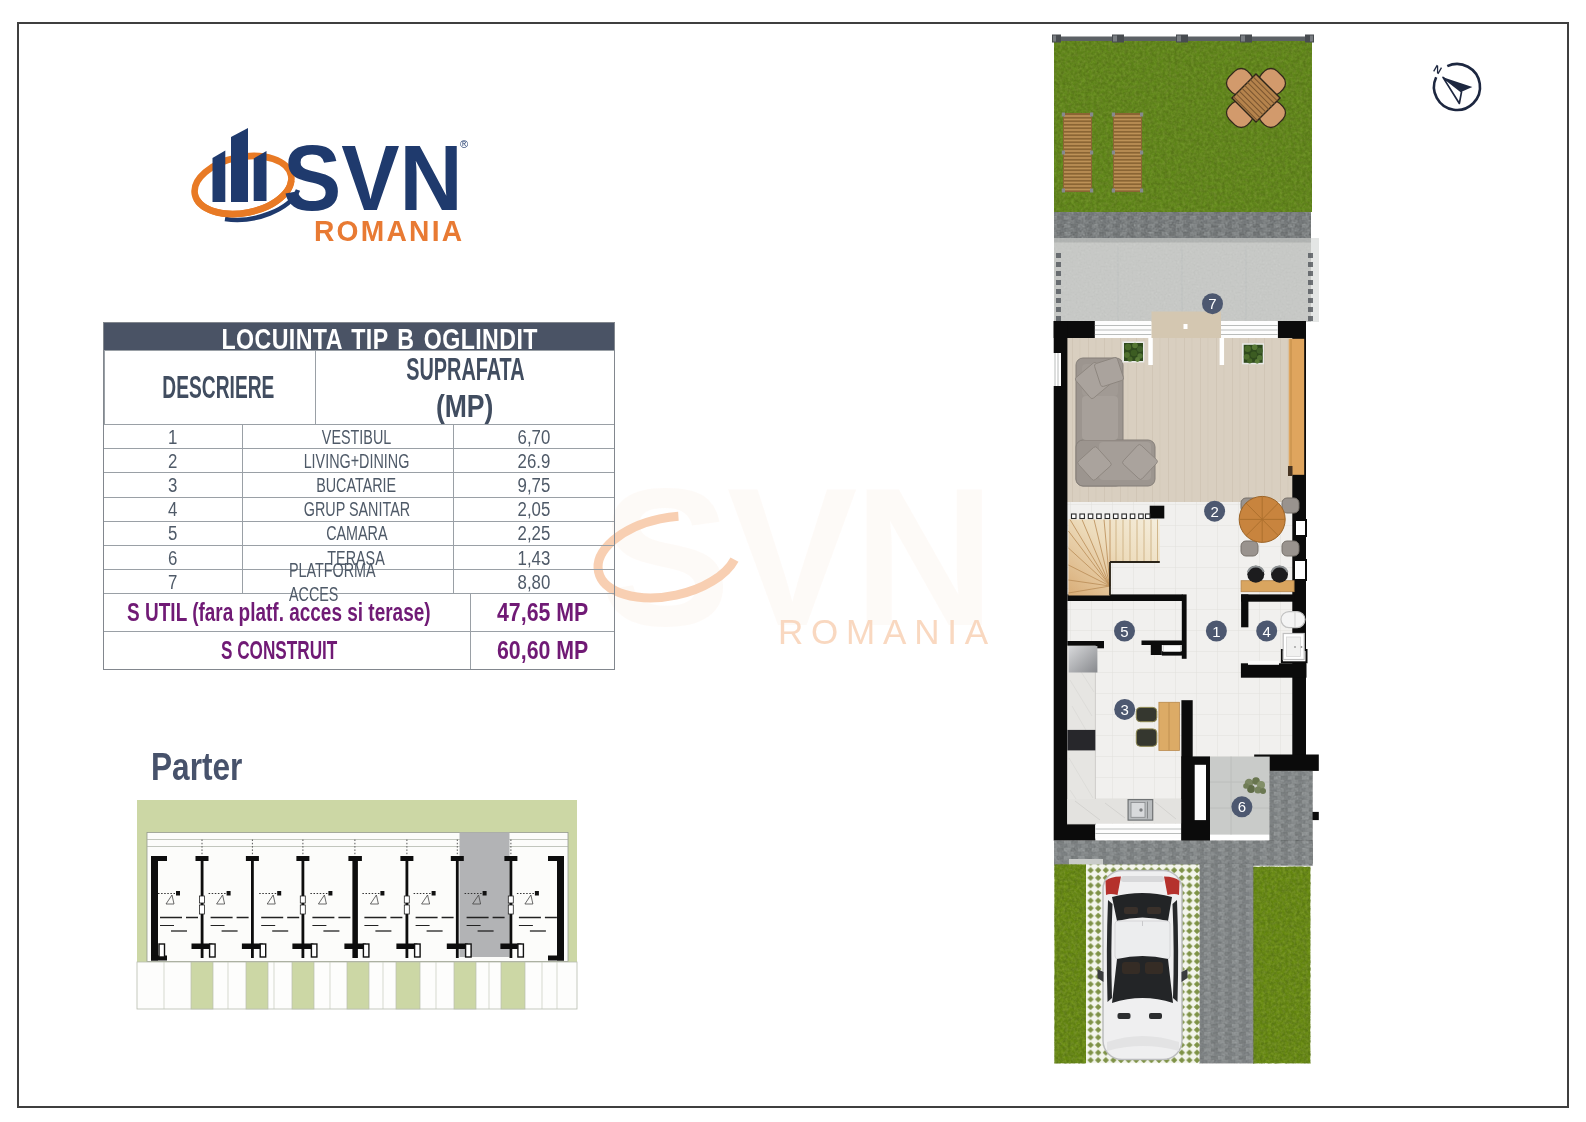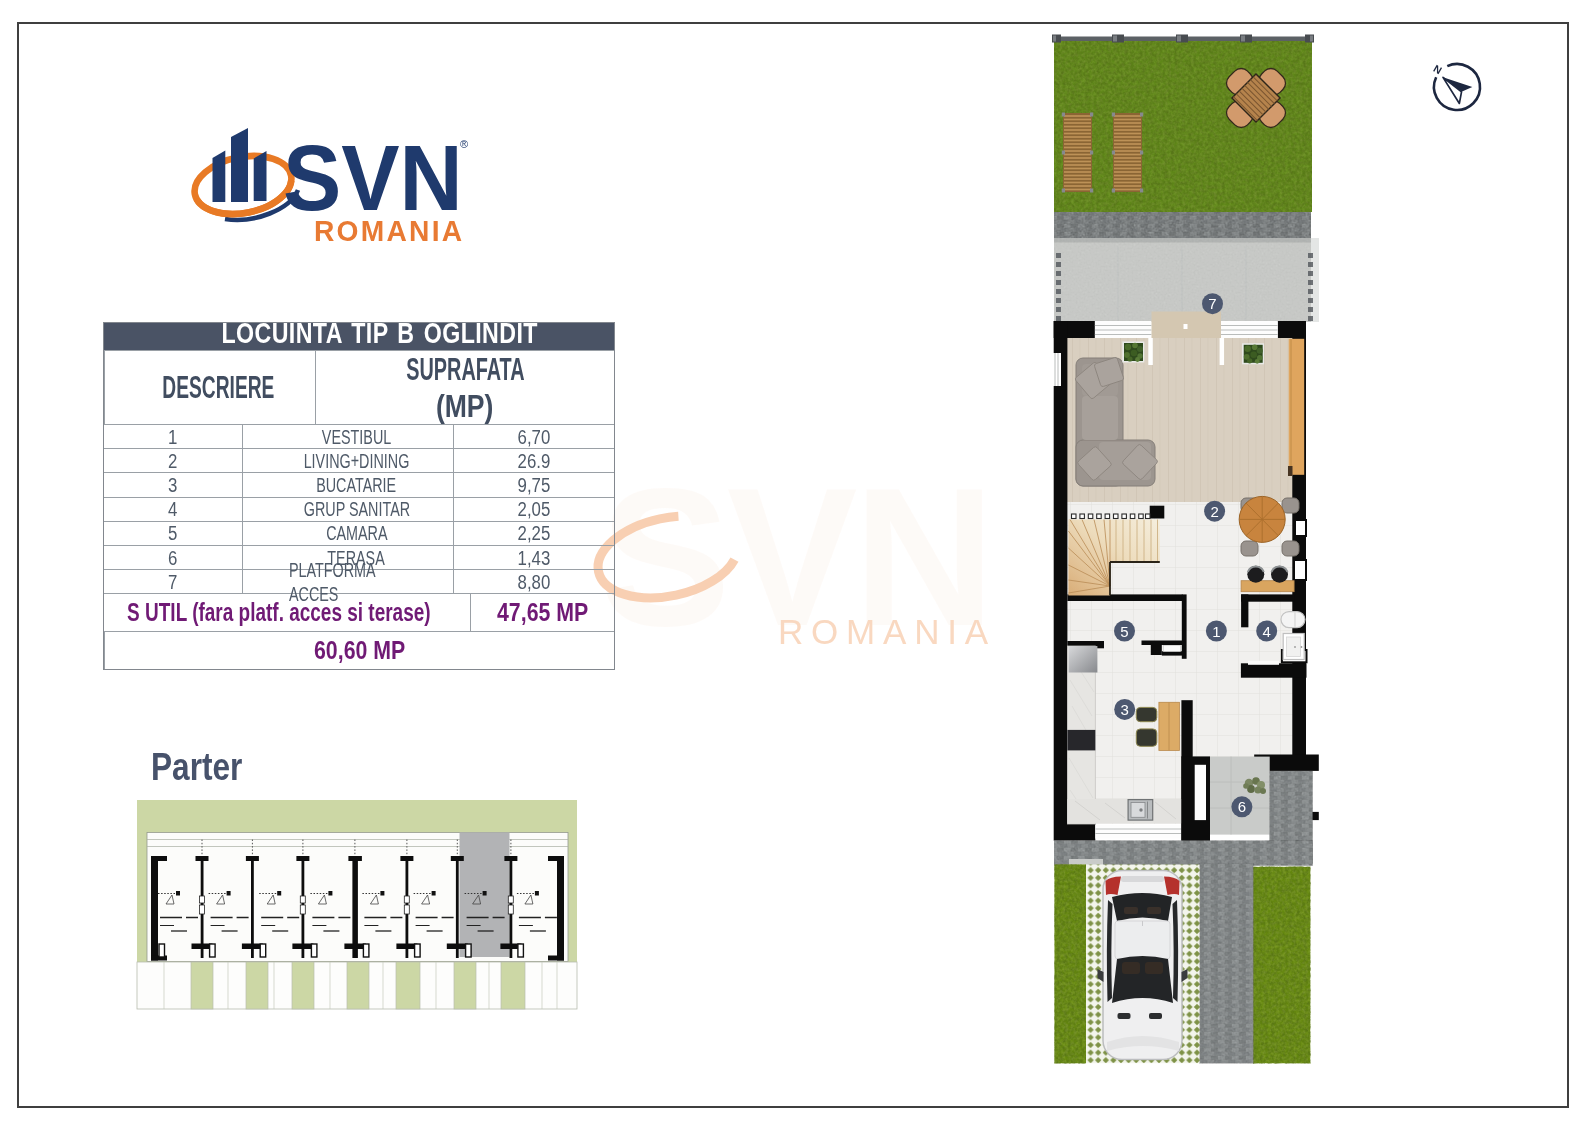--- a/index.html
+++ b/index.html
@@ -2,21 +2,21 @@
 <html><head>
 <meta charset="utf-8">
 <style>
   html,body{margin:0;padding:0;background:#fff;}
   #page{position:relative;width:1586px;height:1122px;background:#fff;overflow:hidden;
         font-family:"Liberation Sans",sans-serif;}
   #frame{position:absolute;left:17px;top:22px;width:1548px;height:1082px;border:2px solid #3f3f3f;}
   .cx{display:inline-block;transform-origin:center;}
   
   #tbl{position:absolute;left:103px;top:322px;width:512px;border:1px solid #82878e;box-sizing:border-box;}
-  #tbl .title{height:27px;background:#4a5365;color:#fff;display:flex;align-items:flex-end;justify-content:center;
+  #tbl .title{height:27px;background:#4a5365;color:#fff;display:flex;align-items:flex-start;justify-content:center;
      font-weight:bold;font-size:29px;letter-spacing:0.5px;}
   #tbl .row{display:flex;border-top:1px solid #9aa0a6;}
   #tbl .c1{width:138px;flex:none;}
   #tbl .c2{width:211px;flex:none;border-left:1px solid #9aa0a6;padding-left:17px;}
   #tbl .c3{flex:1;border-left:1px solid #9aa0a6;}
   #tbl .cell{display:flex;align-items:center;justify-content:center;box-sizing:border-box;}
   #tbl .hrow{height:73px;color:#414d60;font-weight:bold;font-size:32px;}
   #tbl .drow{height:23.2px;color:#4f5a68;font-size:20.5px;}
   #tbl .srow{height:37px;color:#701a75;font-weight:bold;font-size:26px;gap:16px;}
   #tbl .c12{width:350px;flex:none;}
@@ -142,20 +142,23 @@
       </div>
     <div class="row srow">
         <div class="c12 cell">
           <span class="cx" style="transform:scaleX(0.73);white-space:nowrap;">S UTIL (fara platf. acces si terase)</span>
         </div>
         <div class="c3 cell">
           <span class="cx" style="transform:scaleX(0.82);white-space:nowrap;">47,65 MP</span>
         </div>
       </div>
     <div class="row srow">
+        <div class="c12 cell">
+          <span class="cx" style="transform:scaleX(0.66);">S CONSTRUIT</span>
+        </div>
         <div class="c3 cell">
           <span class="cx" style="transform:scaleX(0.82);white-space:nowrap;">60,60 MP</span>
         </div>
       </div>
   </div>
 
   <div style="position:absolute;left:151px;top:744px;color:#47526b;font-weight:bold;font-size:39.5px;">
     <span class="cx" style="transform:scaleX(0.80);transform-origin:left;">Parter</span>
   </div>
 

